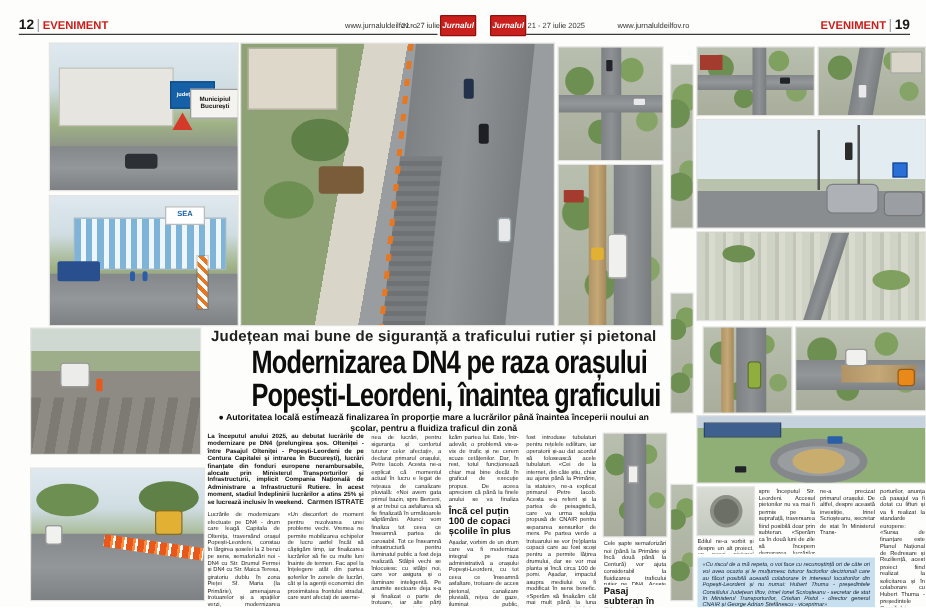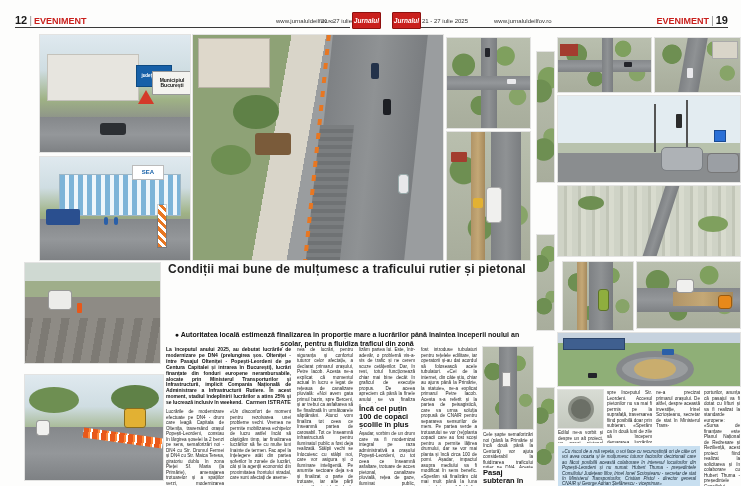--- a/index.html
+++ b/index.html
@@ -134,21 +134,25 @@
 
   <div class="abs ph ph-sky" style="left:25px;top:375px;width:138px;height:105px;">
     <div class="dot" style="left:4px;top:12px;width:50px;height:26px;background:#6e8f52;"></div>
     <div class="dot" style="left:86px;top:10px;width:48px;height:26px;background:#5f8147;"></div>
     <div class="road-h" style="left:0;top:52px;width:138px;height:53px;"></div>
     <div class="barrier-row" style="left:58px;top:58px;width:80px;height:10px;transform:rotate(8deg);"></div>
     <div class="rect" style="left:100px;top:34px;width:20px;height:18px;background:#e2b133;outline:1px solid #8a6d1d;border-radius:2px;"></div>
     <div class="rect" style="left:12px;top:46px;width:12px;height:14px;background:#f1f1ef;outline:1px solid #999;border-radius:2px;"></div>
   </div>
 
-  <div class="abs kicker" style="left:160px;top:262px;width:374px;">Condiții mai bune de mulțumesc a traficului rutier și pietonal</div>
+  <div class="abs kicker" style="left:160px;top:262px;width:374px;">Județean mai bune de siguranță a traficului rutier și pietonal</div>
+  <div class="abs headline" style="left:160px;top:276px;width:374px;">
+    <span class="hl-line">Modernizarea DN4 pe raza orașului</span>
+    <span class="hl-line">Popești-Leordeni, înaintea graficului</span>
+  </div>
   <div class="abs deck" style="left:170px;top:331px;width:354px;">● Autoritatea locală estimează finalizarea în proporție mare a lucrărilor până înaintea începerii noului an școlar, pentru a fluidiza traficul din zonă</div>
 
   <div class="abs intro" style="left:166px;top:347px;width:125px;height:50px;">La începutul anului 2025, au debutat lucrările de modernizare pe DN4 (prelungirea șos. Olteniței - între Pasajul Olteniței - Popești-Leordeni de pe Centura Capitalei și intrarea în București), lucrări finanțate din fonduri europene nerambursabile, alocate prin Ministerul Transporturilor și Infrastructurii, implicit Compania Națională de Administrare a Infrastructurii Rutiere. În acest moment, stadiul îndeplinirii lucrărilor a atins 25% și se lucrează inclusiv în weekend.</div>
   <div class="abs byline" style="left:166px;top:399px;width:125px;">Carmen ISTRATE</div>
   <div class="abs bodycol" style="left:166px;top:409px;width:58px;height:77px;">Lucrările de modernizare efectuate pe DN4 - drum care leagă Capitala de Oltenița, traversând orașul Popești-Leordeni, constau în lărgirea șoselei la 2 benzi pe sens, semaforizări noi - DN4 cu Str. Drumul Fermei și DN4 cu Str. Maica Teresa, giratoriu dublu în zona Pieței Sf. Maria (la Primărie), amenajarea trotuarelor și a spațiilor verzi, modernizarea iluminatului public (și</div>
   <div class="abs bodycol" style="left:230px;top:409px;width:61px;height:77px;">«Un disconfort de moment pentru rezolvarea unei probleme vechi. Vremea ne permite mobilizarea echipelor de lucru astfel încât să câștigăm timp, iar finalizarea lucrărilor să fie cu multe luni înainte de termen. Fac apel la înțelegere atât din partea șoferilor în zonele de lucrări, cât și la agenții economici din proximitatea frontului stradal, care sunt afectați de aseme-</div>
   <div class="abs bodycol" style="left:297px;top:347px;width:56px;height:139px;">nea de lucrări, pentru siguranța și confortul tuturor celor afectați», a declarat primarul orașului, Petre Iacob. Acesta ne-a explicat că momentul actual în lucru e legat de rețeaua de canalizare pluvială: «Noi avem gata primul bazin, spre Berceni, și ar trebui ca asfaltarea să fie finalizată în următoarele săptămâni. Atunci vom finaliza tot ceea ce înseamnă partea de carosabil. Tot ce înseamnă infrastructură pentru iluminatul public a fost deja realizată. Stâlpii vechi se înlocuiesc cu stâlpi noi, care vor asigura și o iluminare inteligentă. Pe anumite sectoare deja s-a și finalizat o parte de trotuare, iar alte părți așteaptă stratul final de asfalt. Noi preconizăm că până la sfârșitul lui august ar trebui să fina-</div>
   <div class="abs bodycol" style="left:359px;top:347px;width:56px;height:56px;">lizăm partea lui. Este, într-adevăr, o problemă vis-a-vis de trafic și ne cerem scuze cetățenilor. Dar, în rest, totul funcționează chiar mai bine decât în graficul de execuție propus. De aceea apreciem că până la finele anului se va finaliza proiectul», a mai spus edilul.</div>
   <div class="abs colhead" style="left:359px;top:405px;width:56px;">Încă cel puțin 100 de copaci școlile în plus</div>
   <div class="abs bodycol" style="left:359px;top:431px;width:56px;height:55px;">Așadar, vorbim de un drum care va fi modernizat integral pe raza administrativă a orașului Popești-Leordeni, cu tot ceea ce înseamnă asfaltare, trotuare de acces pietonal, canalizare pluvială, rețea de gaze, iluminat public, peisagistică: «totul» s-a schimbat. În subteran au</div>

